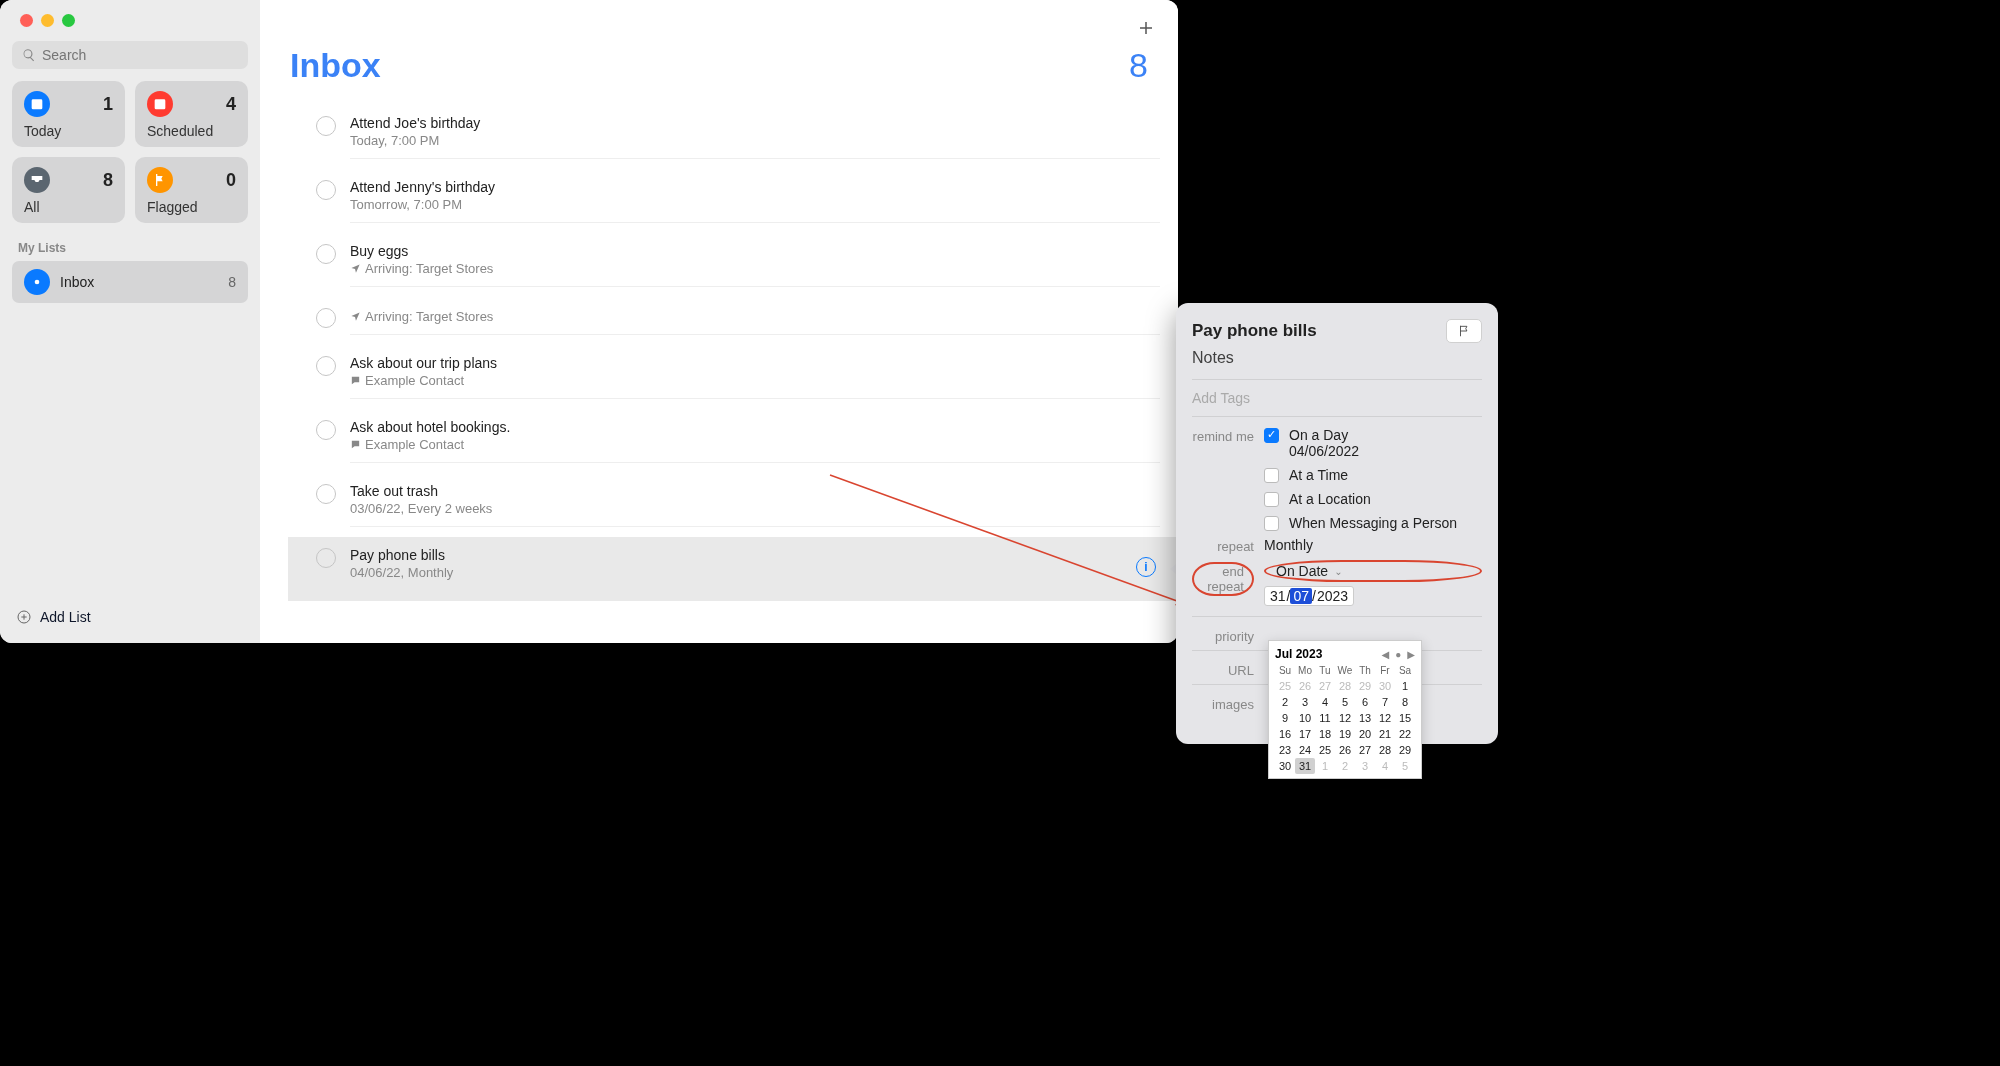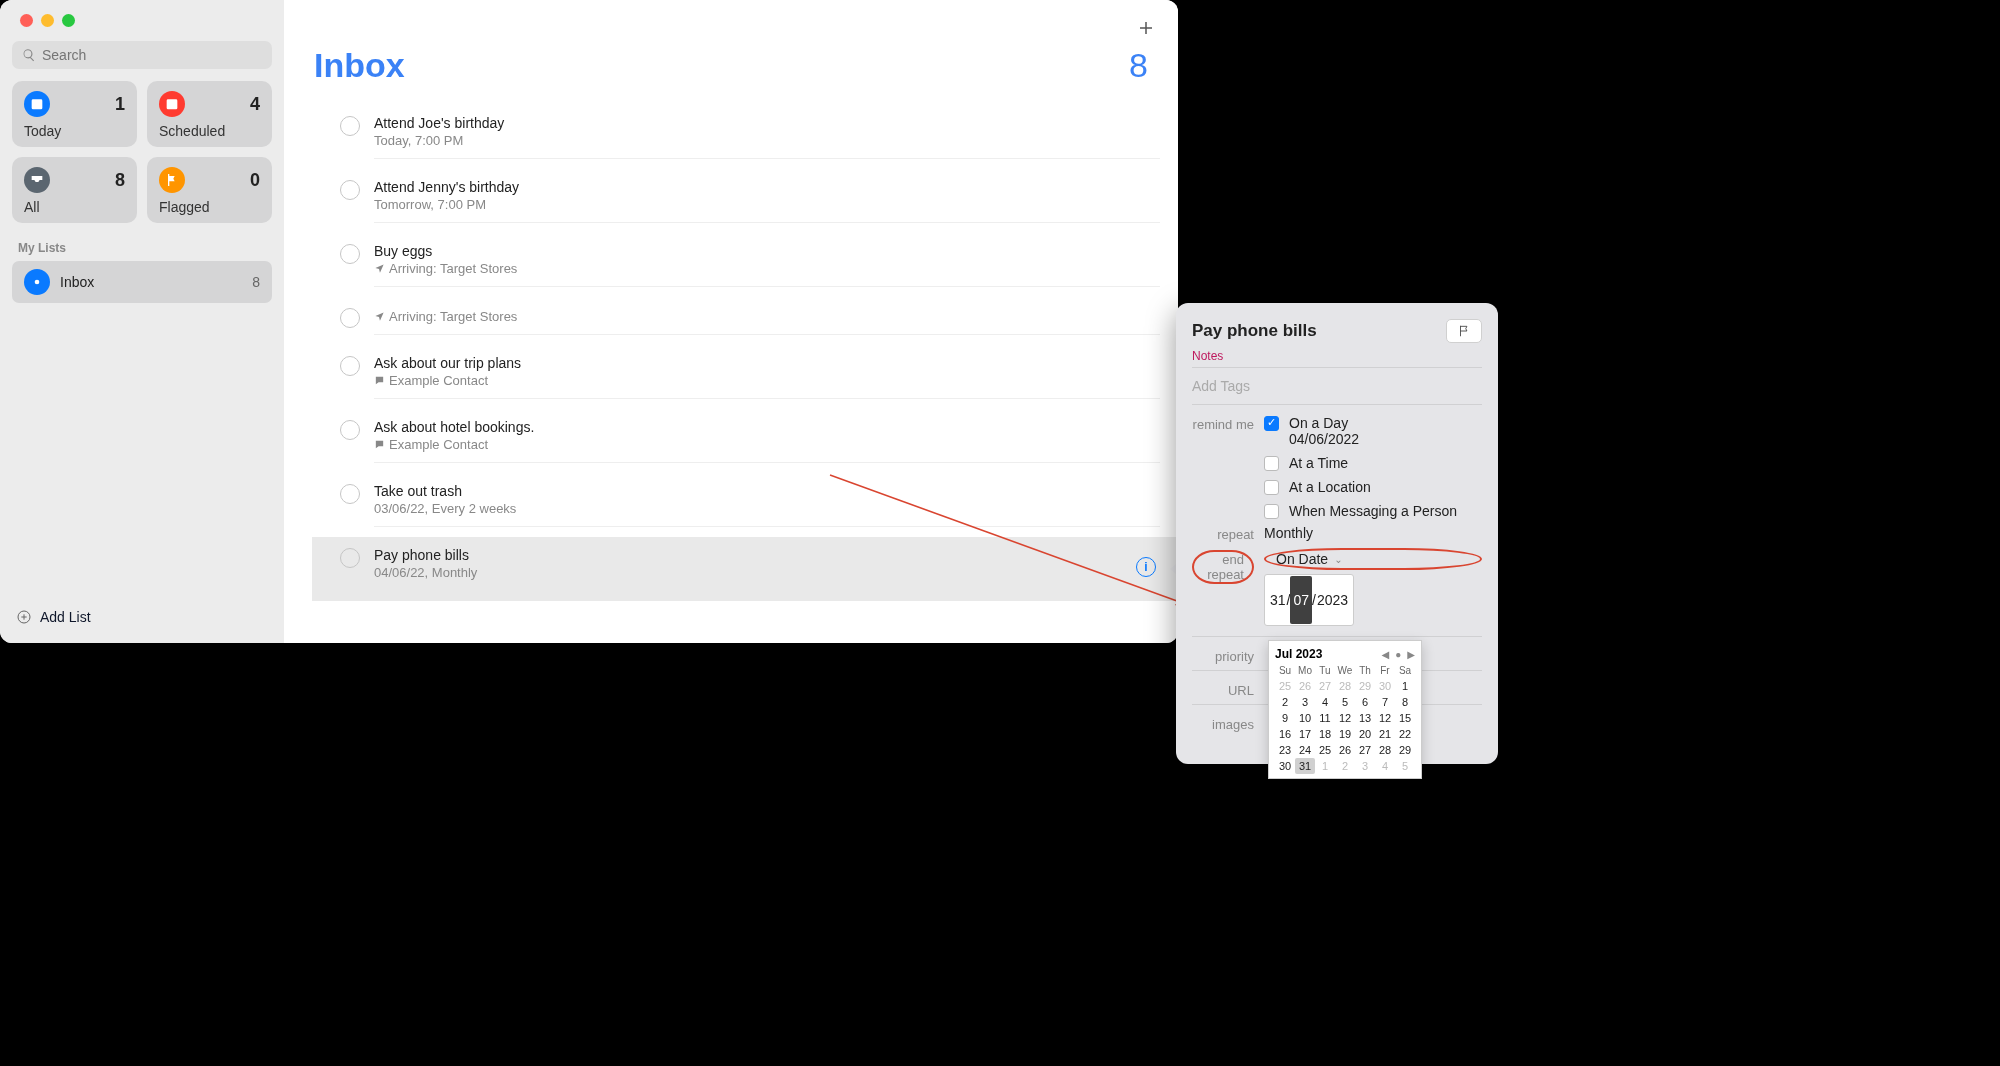--- a/index.html
+++ b/index.html
@@ -1,18 +1,18 @@
 <!DOCTYPE html>
 <html><head>
 <meta charset="utf-8">
 <style>
 * { box-sizing: border-box; margin: 0; padding: 0; font-family: -apple-system, BlinkMacSystemFont, "Helvetica Neue", sans-serif; }
 body { background: #000; width: 2000px; height: 1066px; position: relative; overflow: hidden; }
 .window { position: absolute; top: 0; left: 0; width: 1178px; height: 643px; background: #fff; border-radius: 12px; overflow: hidden; display: flex; box-shadow: 0 10px 40px rgba(0,0,0,0.3); }
-.sidebar { width: 284px; background: #ececec; display: flex; flex-direction: column; padding: 14px 12px 12px 12px; }
+.sidebar { width: 260px; background: #ececec; display: flex; flex-direction: column; padding: 14px 12px 12px 12px; }
 .traffic-lights { display: flex; gap: 8px; padding-left: 8px; padding-bottom: 14px; }
 .tl { width: 13px; height: 13px; border-radius: 50%; }
 .tl.red { background: #ff5f57; }
 .tl.yellow { background: #febc2e; }
 .tl.green { background: #28c840; }
 .search-box { display: flex; align-items: center; background: #dedede; border-radius: 7px; padding: 6px 10px; margin-bottom: 12px; }
 .search-box svg { width: 14px; height: 14px; fill: #888; margin-right: 6px; }
 .search-box input { border: none; background: transparent; outline: none; font-size: 14px; color: #333; flex: 1; }
 .smart-grid { display: grid; grid-template-columns: 1fr 1fr; gap: 10px; margin-bottom: 18px; }
 .smart-card { background: #d5d5d6; border-radius: 10px; padding: 10px 12px 8px 12px; cursor: pointer; }
@@ -50,40 +50,40 @@
 .reminder-meta { font-size: 13px; color: #888; margin-top: 2px; display: flex; align-items: center; gap: 4px; }
 .reminder-meta svg { width: 11px; height: 11px; fill: #888; }
 .info-btn { width: 20px; height: 20px; border: 1.5px solid #0a7aff; border-radius: 50%; color: #0a7aff; display: flex; align-items: center; justify-content: center; font-size: 12px; font-weight: 600; cursor: pointer; margin-top: 10px; margin-right: 4px; }
 .info-pointer { position: absolute; right: -2px; top: 50%; transform: translateY(-50%); width: 0; height: 0; border-top: 8px solid transparent; border-bottom: 8px solid transparent; border-right: 10px solid #e5e5e8; }
 
 .inspector { position: absolute; left: 1176px; top: 303px; width: 322px; background: #e5e5e8; border-radius: 12px; box-shadow: 0 8px 30px rgba(0,0,0,0.4); padding: 16px; }
 .insp-title-row { display: flex; align-items: center; margin-bottom: 6px; }
 .insp-title { font-size: 17px; font-weight: 600; color: #222; flex: 1; }
 .flag-btn { width: 36px; height: 24px; background: #fff; border-radius: 5px; display: flex; align-items: center; justify-content: center; border: 1px solid #d0d0d0; cursor: pointer; }
 .flag-btn svg { width: 14px; height: 14px; fill: none; stroke: #444; stroke-width: 1.5; }
-.insp-notes { color: #be185d; font-size: 12px; margin-bottom: 4px; }
+.insp-notes { color: #404040; font-size: 16px; margin-bottom: 12px; }
 .insp-divider { border: none; border-top: 1px solid #d0d0d2; margin: 0 0 10px 0; }
 .insp-tags { color: #aaa; font-size: 14px; margin-bottom: 10px; }
 .insp-field { display: flex; margin-bottom: 6px; align-items: flex-start; }
 .insp-label { width: 72px; text-align: right; font-size: 13px; color: #888; padding-right: 10px; padding-top: 2px; flex-shrink: 0; }
 .insp-value { flex: 1; font-size: 14px; color: #222; }
 .insp-opts { display: flex; flex-direction: column; gap: 8px; }
 .insp-opt { display: flex; align-items: flex-start; gap: 10px; }
 .chk { width: 15px; height: 15px; border-radius: 3px; border: 1px solid #bbb; background: #fff; flex-shrink: 0; cursor: pointer; margin-top: 1px; }
 .chk.checked { background: #0a7aff; border-color: #0a7aff; position: relative; }
 .chk.checked::after { content: "✓"; color: #fff; font-size: 11px; position: absolute; left: 2px; top: -1px; }
 .insp-opt-body { display: flex; flex-direction: column; }
 .insp-opt-label { font-size: 14px; color: #222; }
 .insp-opt-sub { font-size: 14px; color: #222; }
 .highlight-oval { border: 2px solid #d94530; border-radius: 50%/70%; padding: 0 8px; display: inline-block; }
 .endrepeat-value { display: flex; align-items: center; gap: 6px; }
 .chev { font-size: 10px; color: #888; }
 .date-input { display: inline-flex; align-items: center; font-size: 14px; }
 .date-seg { padding: 0 1px; }
-.date-seg.sel { background: #404040; color: #fff; border-radius: 2px; padding: 16px 3px; }
+.date-seg.sel { background: #1d4ed8; color: #fff; border-radius: 2px; padding: 0 3px; }
 
 .cal { position: absolute; left: 1268px; top: 640px; width: 154px; background: #fff; border: 1px solid #ccc; box-shadow: 0 4px 12px rgba(0,0,0,0.2); padding: 6px 6px 4px 6px; font-size: 11px; }
 .cal-head { display: flex; align-items: center; justify-content: space-between; margin-bottom: 2px; }
 .cal-month { font-weight: 700; font-size: 12px; }
 .cal-nav { display: flex; gap: 6px; color: #888; font-size: 10px; }
 .cal-nav span { cursor: pointer; }
 .cal-grid { display: grid; grid-template-columns: repeat(7, 1fr); text-align: center; gap: 0; }
 .cal-dow { font-size: 10px; color: #666; padding: 2px 0; }
 .cal-day { font-size: 11px; padding: 2px 0; cursor: pointer; color: #222; }
 .cal-day.muted { color: #bbb; }

